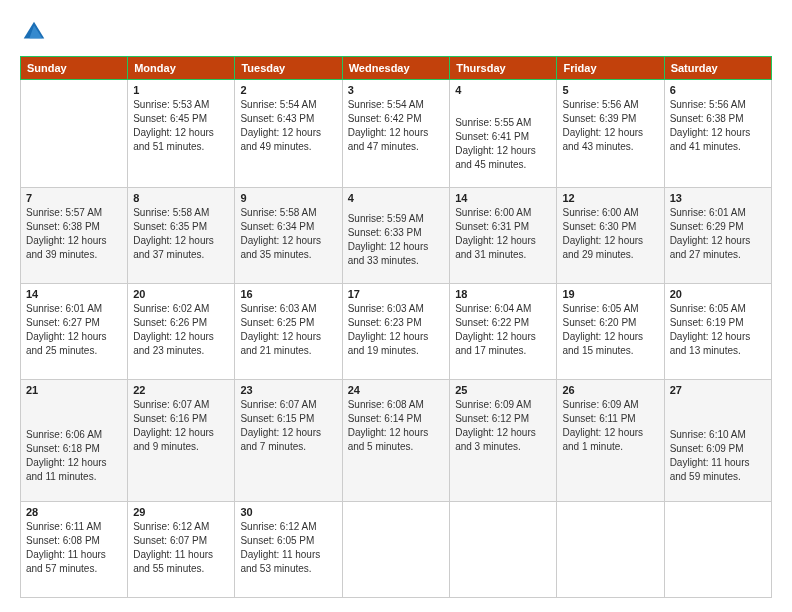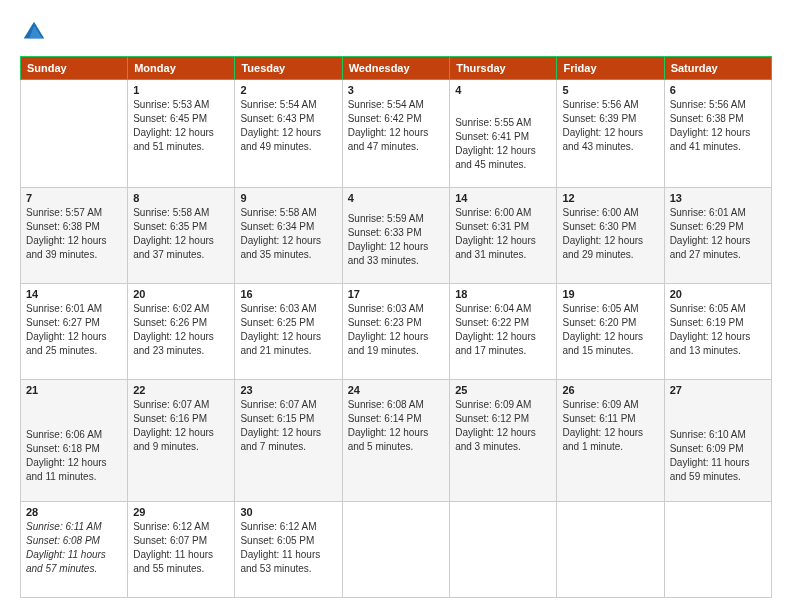--- a/index.html
+++ b/index.html
@@ -321,21 +321,21 @@
             <span class="day-num">27</span>
             <div class="day-info" style="white-space: pre-line; margin-top: 32px;">Sunrise: 6:10 AM
 Sunset: 6:09 PM
 Daylight: 11 hours
 and 59 minutes.</div>
           </td>
         </tr>
         <tr>
           <td>
             <span class="day-num">28</span>
-            <div class="day-info" style="white-space: pre-line; font-style: italic;">Sunrise: 6:11 AM
+            <div class="day-info" style="white-space: pre-line;">Sunrise: 6:11 AM
 Sunset: 6:08 PM
 Daylight: 11 hours
 and 57 minutes.</div>
           </td>
           <td>
             <span class="day-num">29</span>
             <div class="day-info" style="white-space: pre-line;">Sunrise: 6:12 AM
 Sunset: 6:07 PM
 Daylight: 11 hours
 and 55 minutes.</div>

